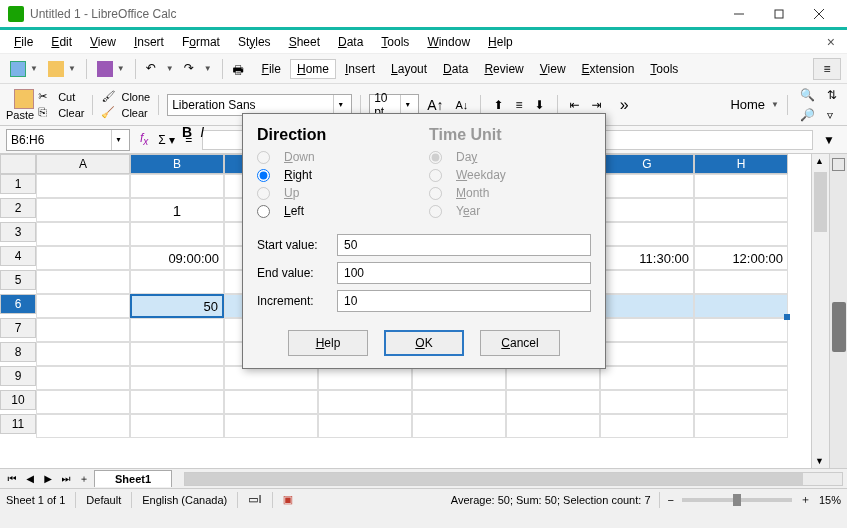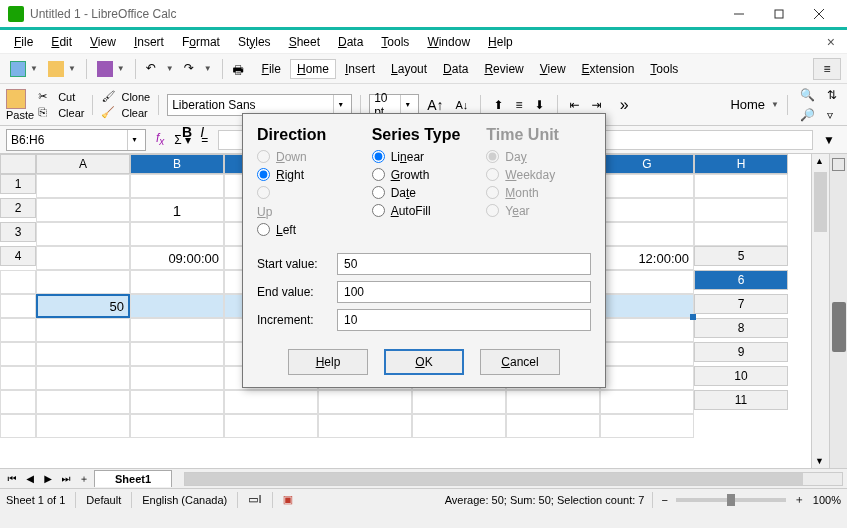--- a/index.html
+++ b/index.html
@@ -23,33 +23,33 @@
   .tb-btn { padding: 2px 4px; display: inline-flex; align-items: center; gap: 2px; }
   .tb-icon { width: 16px; height: 16px; display: inline-block; }
   .drop-arrow { font-size: 8px; color: #555; margin-left: 2px; }
   .tb-sep { width: 1px; height: 20px; background: #ccc; margin: 0 4px; }
   .tb-txt { padding: 2px 6px; border: 1px solid transparent; }
   .tb-txt u { text-decoration: underline; }
   .hamburger { margin-left: auto; width: 28px; height: 22px; border: 1px solid #ccc; background: #eee; display: flex; align-items: center; justify-content: center; }
   
   .toolbar2 { height: 42px; background: #f7f7f7; display: flex; align-items: center; padding: 0 6px; gap: 4px; border-bottom: 1px solid #ccc; }
   .paste-group { display: flex; align-items: center; gap: 4px; }
-  .paste-btn { display: flex; flex-direction: column; align-items: flex-start; font-size: 11px; }
+  .paste-btn { display: flex; flex-direction: column; align-items: flex-end; font-size: 11px; }
   .side-btns { display: flex; flex-direction: column; gap: 2px; font-size: 11px; }
   .side-btns .sb { display: flex; align-items: center; gap: 4px; }
   .iconbox { width: 16px; height: 14px; display: inline-block; }
   .fontname { width: 185px; height: 22px; border: 1px solid #aaa; background: #fff; padding: 0 4px; display: flex; align-items: center; justify-content: space-between; }
   .fontsize { width: 50px; height: 22px; border: 1px solid #aaa; background: #fff; padding: 0 4px; display: flex; align-items: center; justify-content: space-between; }
   .sel-arrow { width: 14px; height: 20px; border-left: 1px solid #ccc; display: flex; align-items: center; justify-content: center; font-size: 8px; }
   .more { font-size: 16px; }
   .home-drop { display: flex; align-items: center; gap: 4px; margin-left: auto; font-size: 13px; }
   
   
   .formulabar { height: 28px; background: #f7f7f7; display: flex; align-items: center; padding: 0 6px; gap: 4px; border-bottom: 1px solid #ccc; }
-  .cellref { width: 140px; height: 22px; border: 1px solid #aaa; background: #fff; padding: 0 4px; display: flex; align-items: center; justify-content: space-between; }
+  .cellref { width: 124px; height: 22px; border: 1px solid #aaa; background: #fff; padding: 0 4px; display: flex; align-items: center; justify-content: space-between; }
   .fx { font-style: italic; color: #a21caf; padding: 0 6px; }
   
   
   .sheet-area { position: relative; height: 314px; background: #fff; overflow: hidden; }
   .grid { display: grid; grid-template-columns: 36px repeat(8, 94px); }
   .colhdr, .rowhdr, .corner { background: #f0f0f0; border: 1px solid #ccc; font-size: 12px; display: flex; align-items: center; justify-content: center; height: 20px; }
   .colhdr.sel { background: #1e6fba; color: #fff; }
   .rowhdr.sel { background: #1e6fba; color: #fff; }
   .cell { border: 1px solid #ddd; height: 24px; display: flex; align-items: center; justify-content: flex-end; padding: 0 4px; font-size: 13px; background: #fff; }
   .cell.selrange { background: #cfe6f7; }
@@ -76,21 +76,21 @@
   
   
   .dialog { position: absolute; left: 242px; top: 113px; width: 364px; background: #f4f4f4; border: 1px solid #777; box-shadow: 2px 2px 8px rgba(0,0,0,0.3); z-index: 100; }
   .dlg-title { height: 28px; background: #2b6b66; color: #fff; display: flex; align-items: center; padding: 0 10px; font-size: 13px; }
   .dlg-close { margin-left: auto; font-size: 14px; cursor: default; }
   .dlg-body { padding: 12px 14px; }
   .dlg-cols { display: flex; gap: 10px; }
   .dlg-col { flex: 1; }
   .dlg-col h4 { font-size: 16px; font-weight: bold; margin-bottom: 6px; }
   .dlg-col.disabled h4, .dlg-col.disabled label { color: #999; }
-  .radio-row { display: flex; align-items: flex-start; gap: 6px; margin: 4px 0; font-size: 12px; }
+  .radio-row { display: flex; align-items: center; gap: 14px; margin: 4px 0; font-size: 12px; }
   .radio-row input { margin: 0; }
   .radio-row u { text-decoration: underline; }
   .dlg-fields { margin-top: 12px; }
   .fld-row { display: flex; align-items: center; margin: 6px 0; gap: 8px; }
   .fld-row label { width: 72px; font-size: 12px; }
   .fld-row input { flex: 1; height: 22px; border: 1px solid #aaa; padding: 0 6px; font-size: 12px; }
   .dlg-btns { display: flex; gap: 16px; margin-top: 18px; justify-content: center; }
   .dlg-btn { width: 80px; height: 26px; border: 1px solid #aaa; background: #eee; font-size: 12px; display: flex; align-items: center; justify-content: center; }
   .dlg-btn.primary { border: 2px solid #2b78c4; }
   .dlg-btn u { text-decoration: underline; }
@@ -296,20 +296,21 @@
       <div class="cell"></div>
       <div class="cell"></div>
       <div class="cell"></div>
     <div class="rowhdr">4</div>
       <div class="cell"></div>
       <div class="cell">09:00:00</div>
       <div class="cell"></div>
       <div class="cell"></div>
       <div class="cell"></div>
       <div class="cell"></div>
+      <div class="cell">11:30:00</div>
       <div class="cell">12:00:00</div>
     <div class="rowhdr">5</div>
       <div class="cell"></div>
       <div class="cell"></div>
       <div class="cell"></div>
       <div class="cell"></div>
       <div class="cell"></div>
       <div class="cell"></div>
       <div class="cell"></div>
       <div class="cell"></div>
@@ -402,63 +403,44 @@
   <span class="status-sep"></span>
   <span style="color:#c0392b;">▣</span>
   <div class="status-right">
     <span>Average: 50; Sum: 50; Selection count: 7</span>
     <span class="status-sep"></span>
     <span>−</span>
     <div class="zoom-slider">
         <div class="zoom-thumb"></div>
       </div>
     <span>＋</span>
-    <span>100%</span>
+    <span>15%</span>
   </div>
 </div>
 
 <div class="dialog">
   <div class="dlg-body">
     <div class="dlg-cols">
       <div class="dlg-col">
         <h4>Direction</h4>
         <label class="radio-row" style="color:#999;">
             <input type="radio" disabled="" style="">
             <span><u>D</u>own</span>
           </label>
         <label class="radio-row">
             <input type="radio" checked="" style="">
             <span><u>R</u>ight</span>
           </label>
-        <label class="radio-row" style="color:#999;flex-direction:column;">
+        <label class="radio-row" style="color:#999;">
             <input type="radio" disabled="" style="">
             <span><u>U</u>p</span>
           </label>
         <label class="radio-row">
             <input type="radio" style="">
             <span><u>L</u>eft</span>
-          </label>
-      </div>
-      <div class="dlg-col">
-        <h4>Series Type</h4>
-        <label class="radio-row">
-            <input type="radio" checked="" style="">
-            <span>Li<u>n</u>ear</span>
-          </label>
-        <label class="radio-row">
-            <input type="radio" style="">
-            <span><u>G</u>rowth</span>
-          </label>
-        <label class="radio-row">
-            <input type="radio" style="">
-            <span>Da<u>t</u>e</span>
-          </label>
-        <label class="radio-row">
-            <input type="radio" style="">
-            <span><u>A</u>utoFill</span>
           </label>
       </div>
       <div class="dlg-col disabled">
         <h4>Time Unit</h4>
         <label class="radio-row">
             <input type="radio" disabled="" checked="" style="">
             <span>Da<u>y</u></span>
           </label>
         <label class="radio-row">
             <input type="radio" disabled="" style="">

